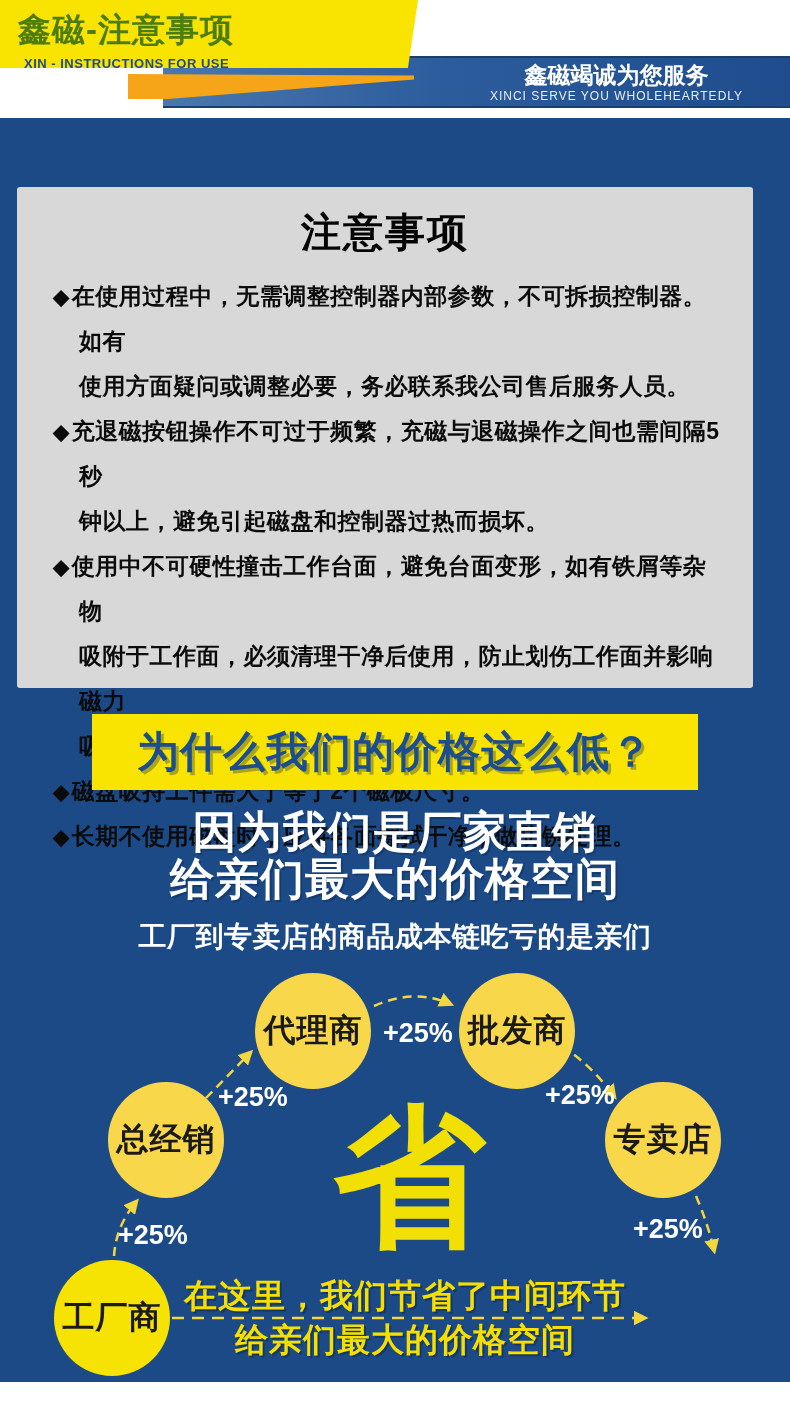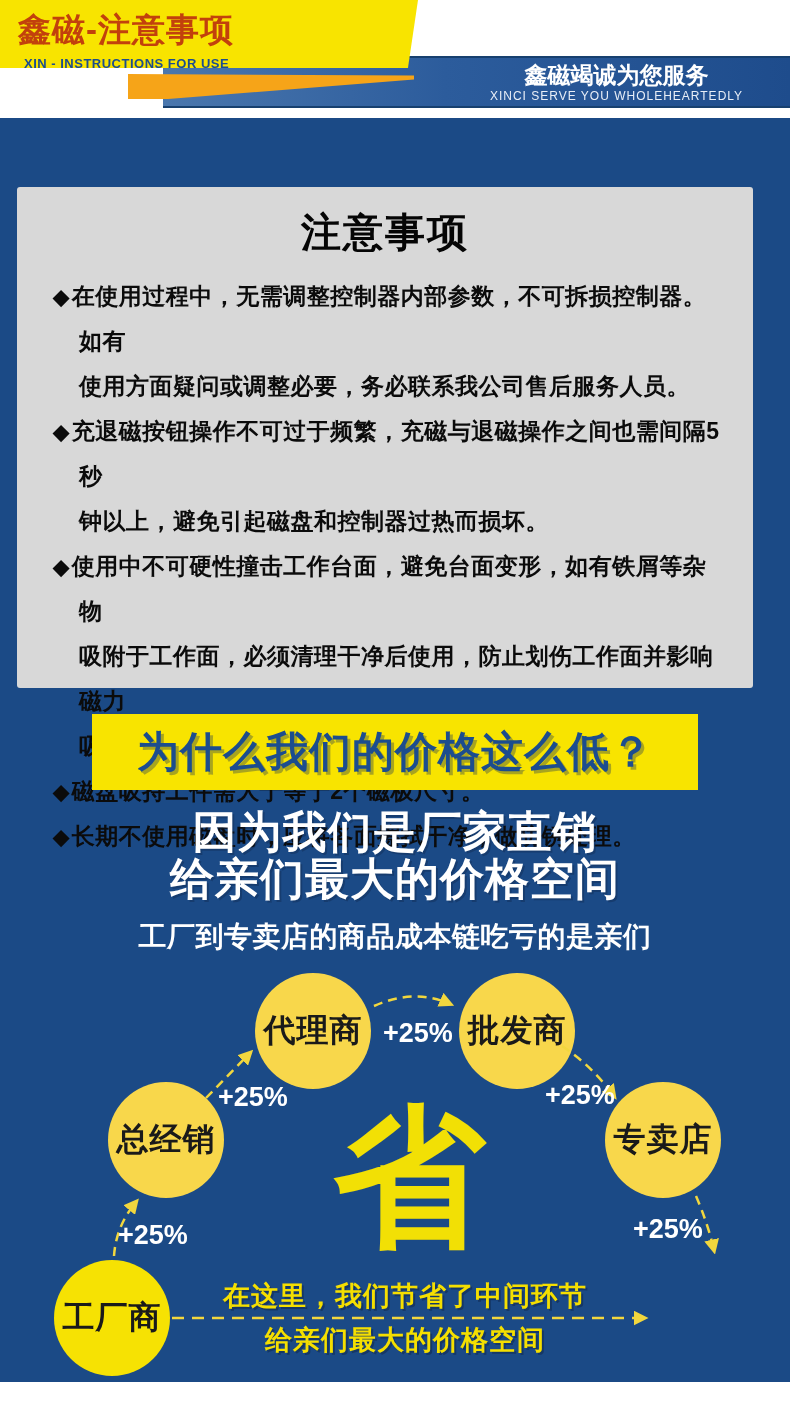--- a/index.html
+++ b/index.html
@@ -20,21 +20,21 @@
   .orange-wedge {
     position:absolute; left:128px; top:74px; width:286px; height:25px;
     background:#f6a418;
     clip-path:polygon(0 0, 100% 6%, 100% 22%, 14% 100%, 0 100%);
   }
   .logo-box {
     position:absolute; left:0; top:0; width:418px; height:68px;
     background:#f8e400;
     clip-path:polygon(0 0, 100% 0, 97.6% 100%, 0 100%);
   }
-  .logo-title { color:#c2410c; font-weight:bold; font-size:33px; letter-spacing:1px; margin:8px 0 0 18px; }
+  .logo-title { color:#4d7c0f; font-weight:bold; font-size:33px; letter-spacing:1px; margin:8px 0 0 18px; }
   .logo-subtitle { color:#1c4d8e; font-weight:bold; font-size:13px; letter-spacing:0.5px; margin:3px 0 0 24px; }
   
   .main-bg { position:absolute; left:0; top:118px; width:790px; height:1264px; background:#1b4a86; }
   
   .notice-box {
     position:absolute; left:17px; top:187px; width:736px; height:501px;
     background:#d8d8d8; border-radius:3px;
   }
   .notice-title { text-align:center; font-size:40px; font-weight:bold; color:#050505; margin-top:18px; letter-spacing:2px; }
   .notice-items { margin:14px 26px 0 0; color:#0b0b0b; font-size:23px; font-weight:bold; line-height:45px; letter-spacing:0.5px; }
@@ -81,21 +81,21 @@
   .markup-c { left:383px; top:1018px; }
   .markup-d { left:545px; top:1080px; }
   .markup-e { left:633px; top:1214px; }
   .save-char {
     position:absolute; left:322px; top:1098px; width:175px; height:158px;
     color:#f2e005; font-size:152px; line-height:158px; font-weight:bold;
     text-align:center; z-index:1;
   }
   .flow-footer {
     position:absolute; left:145px; top:1274px; width:520px; text-align:center;
-    color:#f5df00; font-size:27px; font-weight:bold; line-height:44px; z-index:3;
+    color:#f5df00; font-size:33px; font-weight:bold; line-height:44px; z-index:3;
     text-shadow:2px 2px 0 rgba(15,35,70,0.5); letter-spacing:1px;
   }
 </style>
 </head>
 <body>
 
 <div class="page">
 
   <div class="service-banner">
     <div class="service-inner">

